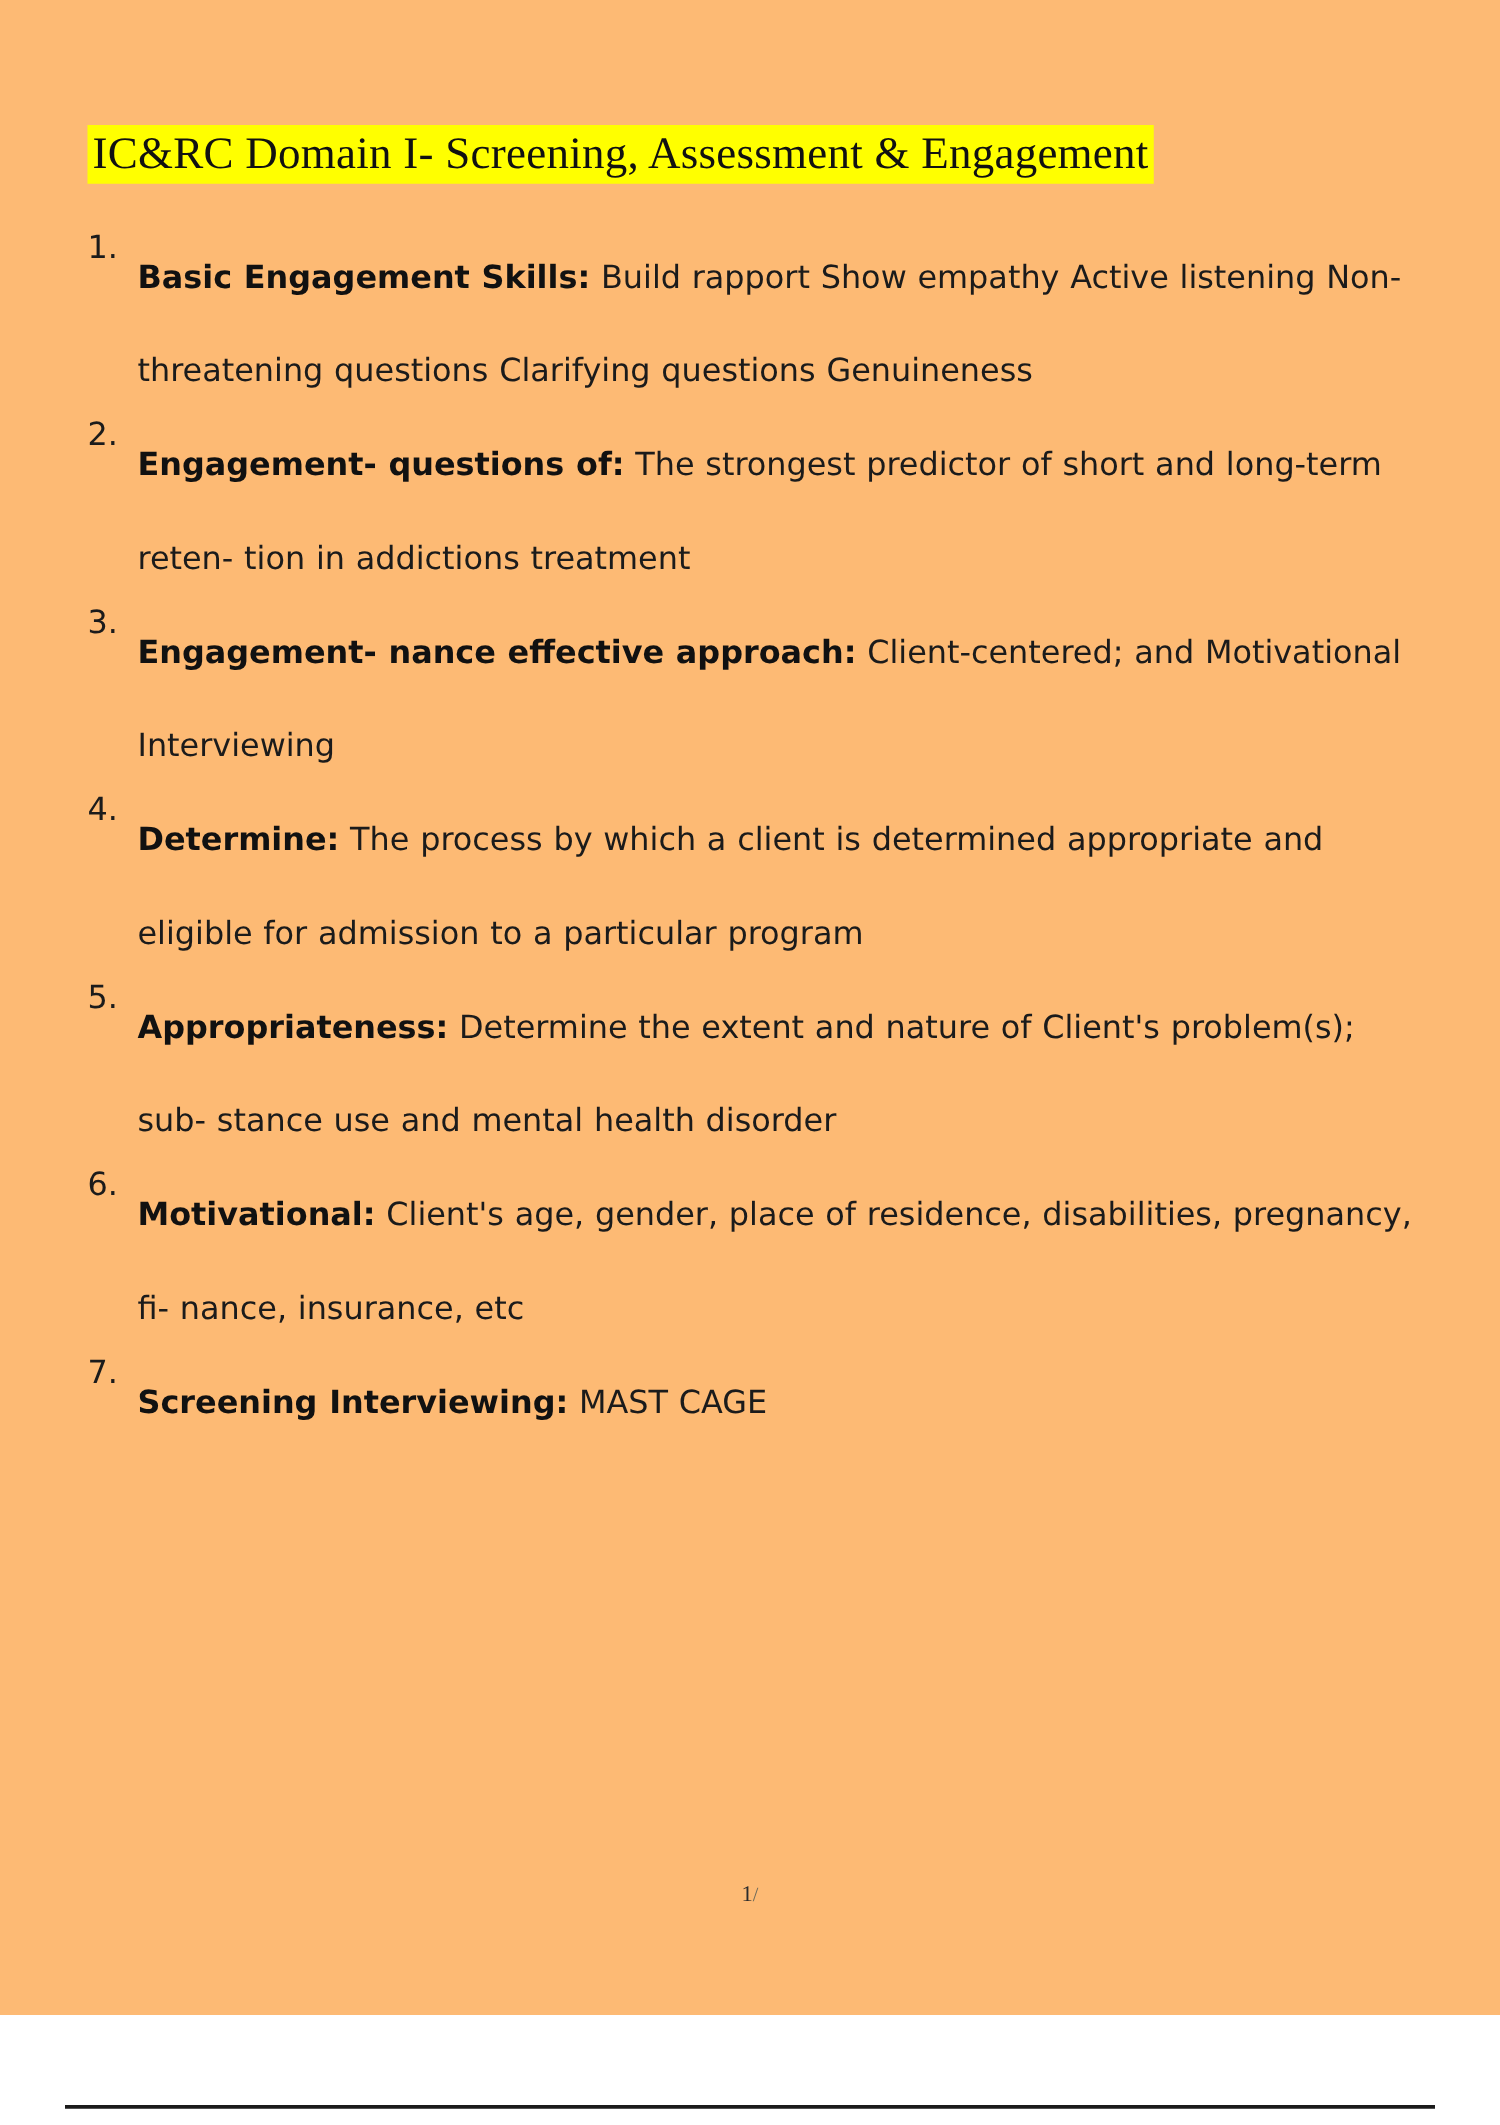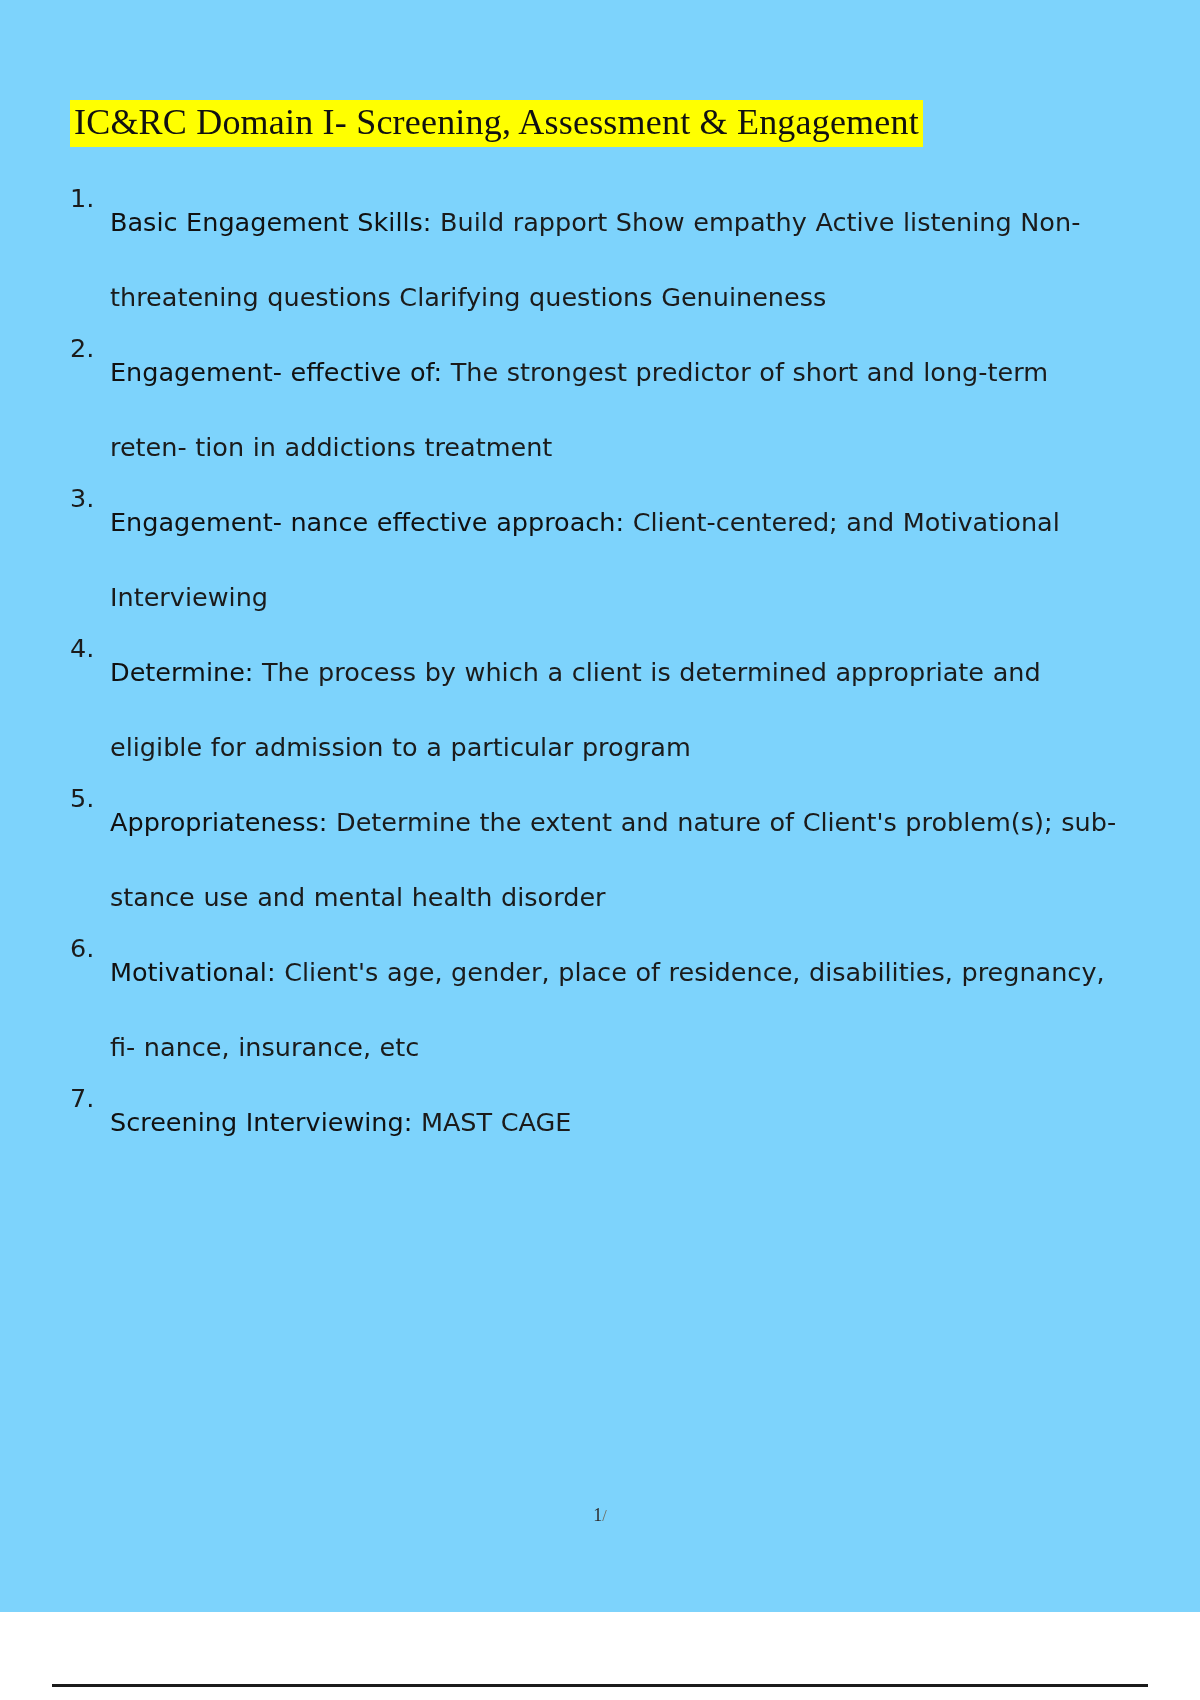--- a/index.html
+++ b/index.html
@@ -9,21 +9,21 @@
   body {
     width: 1200px;
     height: 1700px;
     background: #ffffff;
     font-family: "DejaVu Sans", sans-serif;
   }
   .page {
     position: relative;
     width: 1200px;
     height: 1612px;
-    background: #7dd3fc;
+    background: #fdba74;
     box-sizing: border-box;
     padding: 100px 70px 0 70px;
     overflow: hidden;
   }
   .doc-title {
     font-family: "Liberation Serif", serif;
     font-size: 36px;
     color: #111111;
     background: #ffff00;
     display: inline-block;
@@ -52,21 +52,21 @@
     padding-top: 1px;
   }
   .item .body {
     flex: 1;
     font-size: 25.5px;
     line-height: 75px;
     color: #1b1b1b;
     word-spacing: 0.5px;
   }
   .item .body b {
-    font-weight: normal;
+    font-weight: bold;
     color: #111111;
   }
   .pagenum {
     position: absolute;
     left: 0;
     right: 0;
     top: 1505px;
     text-align: center;
     font-family: "Liberation Serif", serif;
     font-size: 18px;
@@ -100,21 +100,21 @@
 
   <div class="content">
 
     <div class="item">
       <span class="num">1.</span>
       <span class="body"><b>Basic Engagement Skills:</b><span> Build rapport Show empathy Active listening Non-threatening questions Clarifying questions Genuineness</span></span>
     </div>
 
     <div class="item">
       <span class="num">2.</span>
-      <span class="body"><b>Engagement- effective of:</b><span> The strongest predictor of short and long-term reten- tion in addictions treatment</span></span>
+      <span class="body"><b>Engagement- questions of:</b><span> The strongest predictor of short and long-term reten- tion in addictions treatment</span></span>
     </div>
 
     <div class="item">
       <span class="num">3.</span>
       <span class="body"><b>Engagement- nance effective approach:</b><span> Client-centered; and Motivational Interviewing</span></span>
     </div>
 
     <div class="item">
       <span class="num">4.</span>
       <span class="body"><b>Determine:</b><span> The process by which a client is determined appropriate and eligible for admission to a particular program</span></span>

